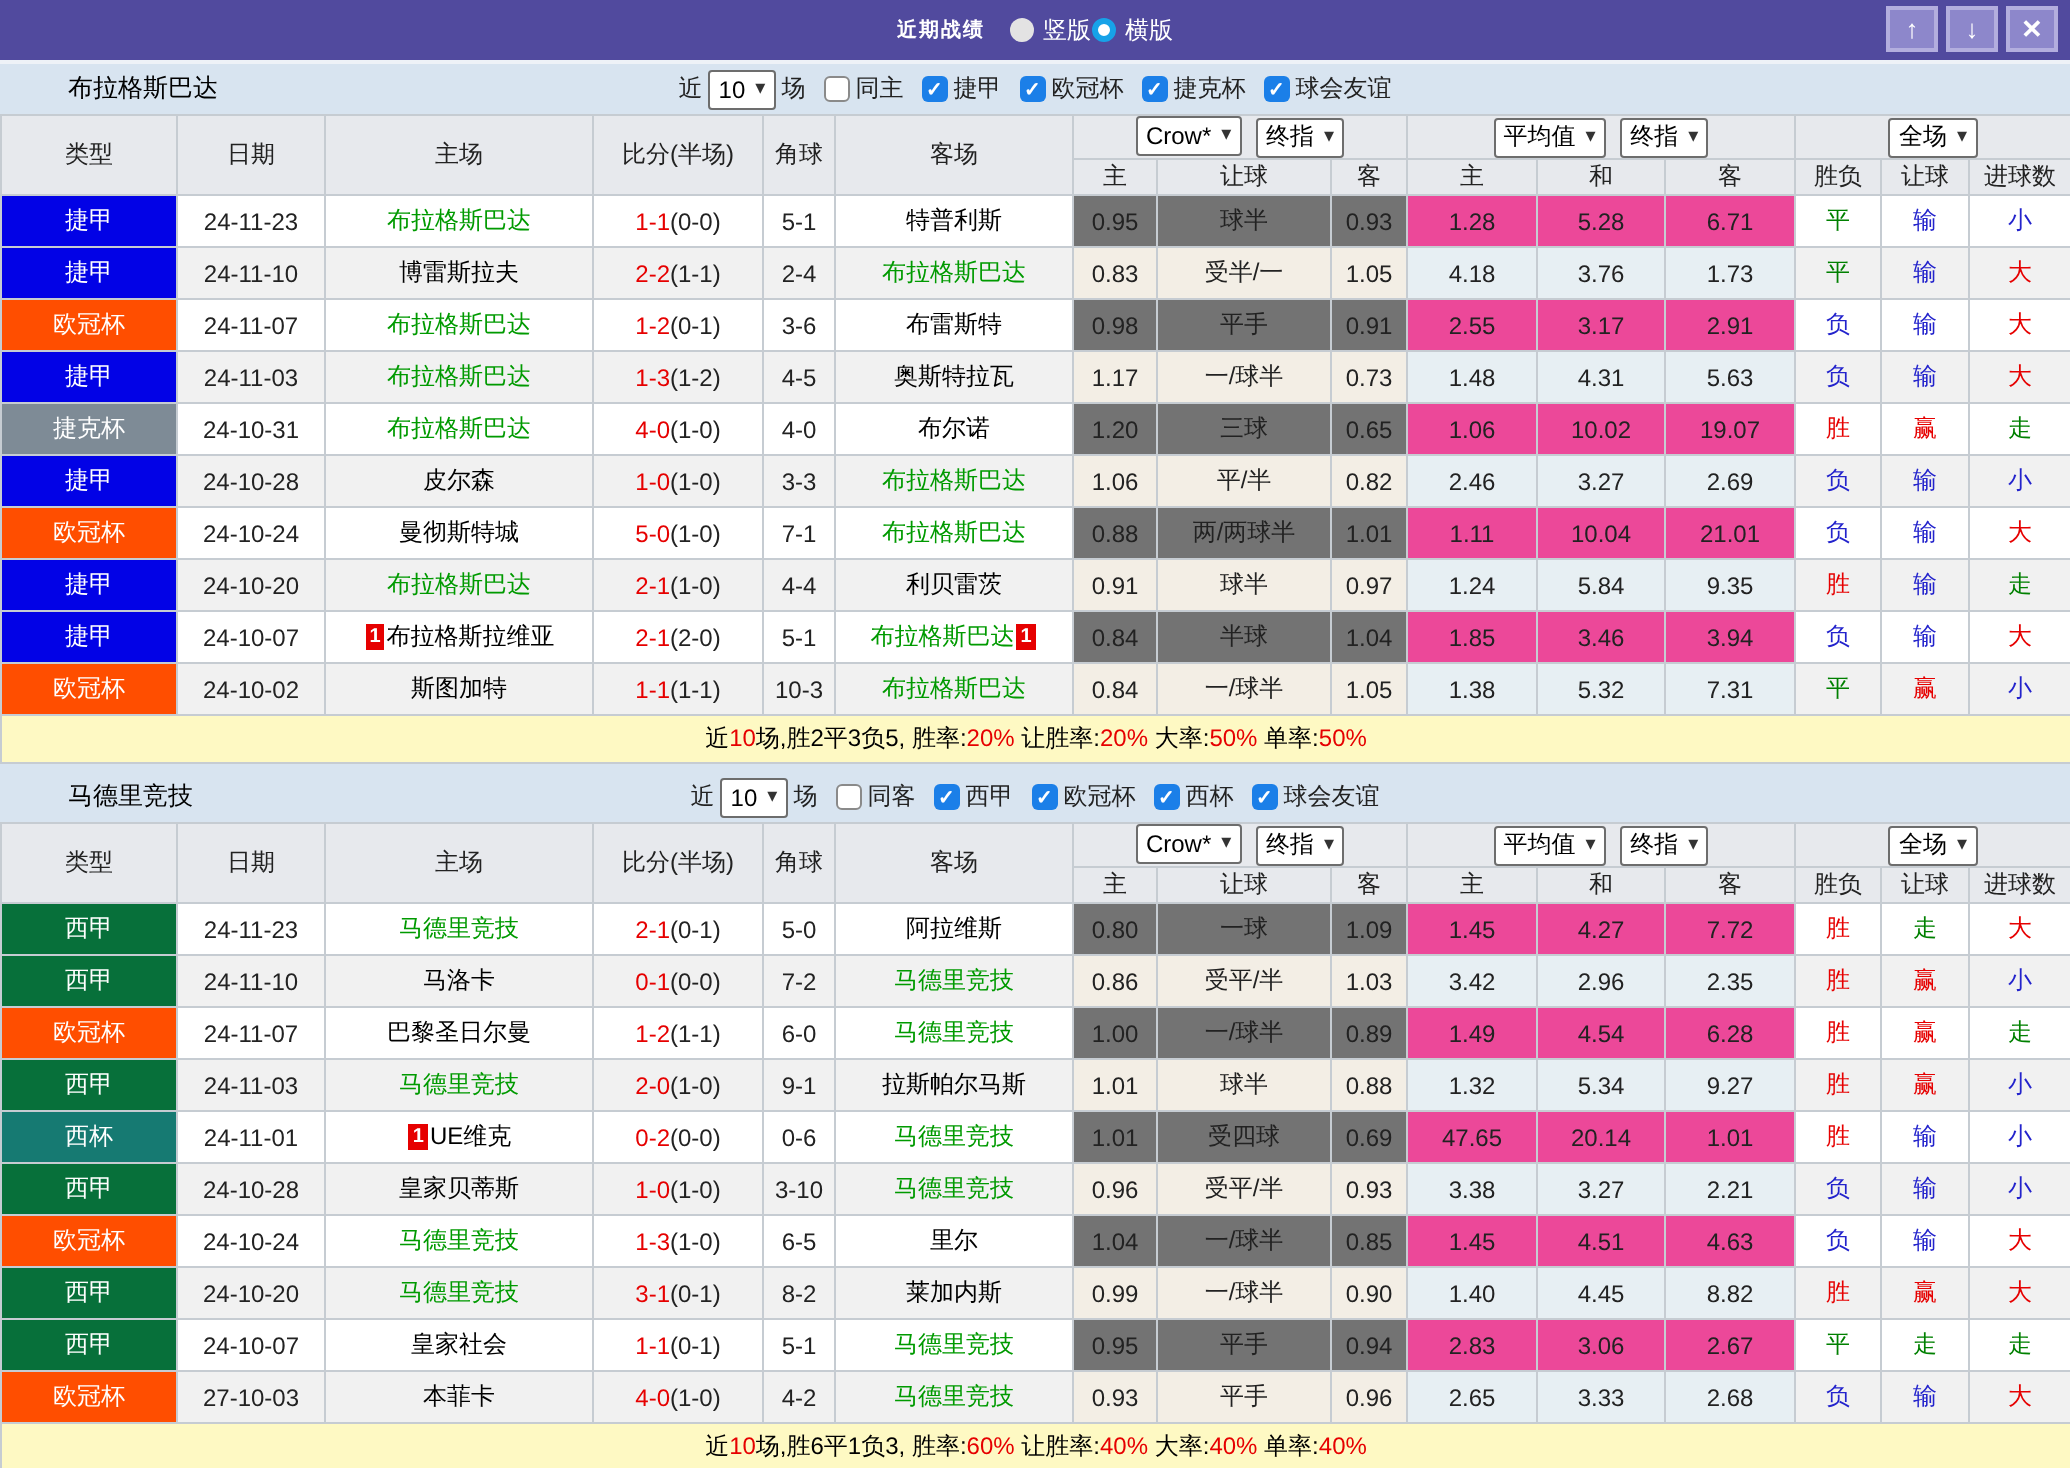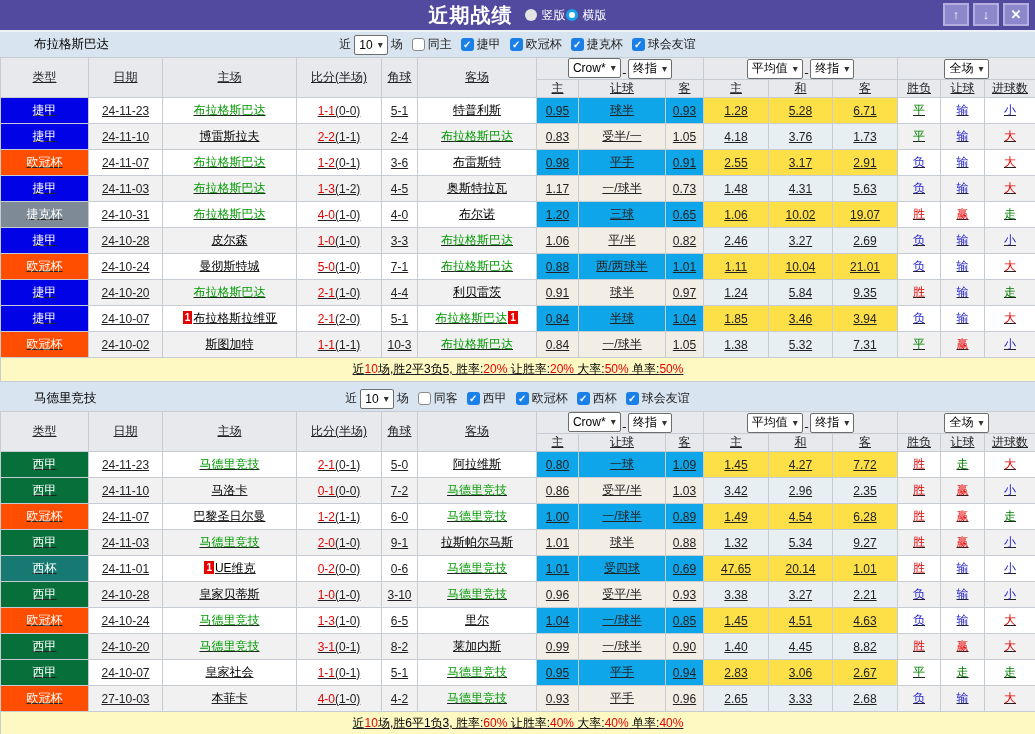--- a/index.html
+++ b/index.html
@@ -1,45 +1,45 @@
 <!DOCTYPE html>
 <html><head>
 <meta charset="utf-8">
 <style>
   html,body{margin:0;padding:0;}
   body{width:1035px;height:734px;background:#d8e4f0;font-family:"Liberation Sans",sans-serif;font-size:12px;color:#222;overflow:hidden;}
   
   .topbar{height:30px;background:#514a9e;border-bottom:2px solid #eef2f7;position:relative;display:flex;align-items:center;justify-content:center;color:#fff;}
-  .title{font-weight:bold;font-size:20px;letter-spacing:1px;}
+  .title{font-weight:bold;font-size:10px;letter-spacing:1px;}
   .radios{display:flex;align-items:flex-start;margin-left:12px;gap:0;}
   .radio-item{display:flex;align-items:center;gap:5px;font-size:12px;cursor:pointer;}
   .rdot{width:12px;height:12px;border-radius:50%;background:#e3e3e3;box-sizing:border-box;}
   .rdot.sel{background:#fff;border:3px solid #17a2e8;}
   .winbtns{position:absolute;right:6px;top:3px;display:flex;gap:4px;}
   .wbtn{width:26px;height:23px;background:#8d87cb;border:2px solid #b3aede;box-sizing:border-box;color:#fff;font-weight:bold;display:flex;align-items:center;justify-content:center;font-size:13px;cursor:pointer;}
   
   .filterbar{height:25px;position:relative;display:flex;align-items:center;}
   .team-name{position:absolute;left:34px;color:#000;font-size:12.5px;}
   .filter-group{margin:0 auto;display:flex;align-items:center;gap:3px;}
   .sel-box{display:inline-flex;align-items:center;gap:5px;border:1px solid #6d6d6d;border-radius:2px;background:#fff;padding:1px 4px;height:16px;cursor:pointer;color:#000;}
   .sel-box .chev{font-size:10px;color:#333;line-height:1;}
   .cb{width:13px;height:13px;box-sizing:border-box;display:inline-flex;align-items:center;justify-content:center;border-radius:3px;cursor:pointer;margin-left:6px;}
   .cb.on{background:#1b7fe8;color:#fff;font-size:10px;font-weight:bold;}
   .cb.off{background:#fff;border:1px solid #8a8a8a;}
   
-  table.grid{border-collapse:collapse;table-layout:fixed;width:1035px;background:#fff;text-decoration:underline;}
+  table.grid{border-collapse:collapse;table-layout:fixed;width:1035px;background:#fff;}
   .grid th,.grid td{border:1px solid #c6ccd2;overflow:hidden;white-space:nowrap;text-align:center;padding:0;}
   .grid thead th{background:#e7e9ed;font-weight:normal;color:#222;}
   .hrow1 th{height:21px;}
   .hrow2 th{height:16px;}
   .dd .sel-box{margin:0 2px;}
   .grid tbody td{height:25px;}
   tr.alt td{background:#f1f1f1;}
-  td.od{background:#0ea5e9;}  tr.alt td.od{background:#f3eee5;}
-  td.av{background:#fde047;}  tr.alt td.av{background:#e7eff3;}
+  td.od{background:#737373;}  tr.alt td.od{background:#f3eee5;}
+  td.av{background:#ec4899;}  tr.alt td.av{background:#e7eff3;}
   td.lg{color:#fff;}
   td.tm{color:#000;cursor:pointer;}
   td.tm.self{color:#009a00;}
   .card{display:inline-block;background:#e60000;color:#fff;font-size:10px;line-height:13px;padding:0 2px;margin:0 1px;font-weight:bold;vertical-align:1px;}
   .scr .red{color:#e60000;}
   .scr .half{color:#222;}
   .x-r{color:#e60000;}
   .x-g{color:#008000;}
   .x-b{color:#2323cc;}
   td.foot{height:23px;background:#fef9c3;color:#000;}

